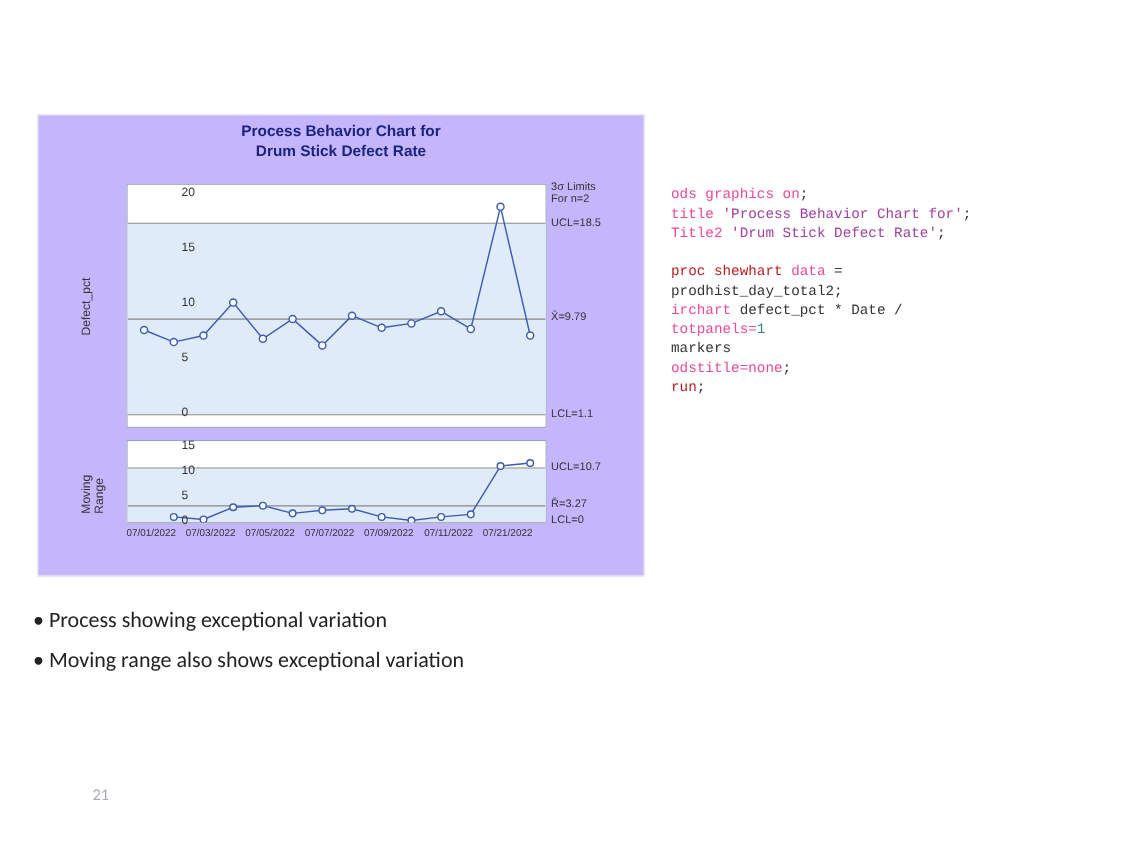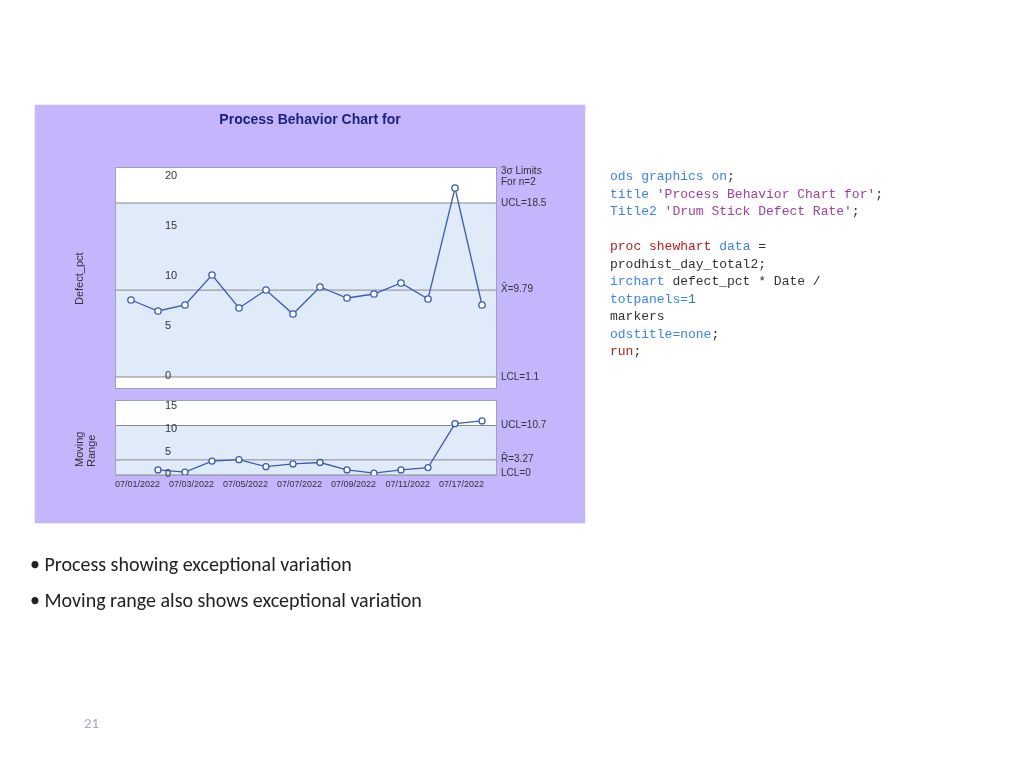--- a/index.html
+++ b/index.html
@@ -15,37 +15,38 @@
   .plot-mr .fill-band{position:absolute;left:0;right:0;background:#e0ebfa}
   .ylabel{position:absolute;left:38px;width:14px;text-align:center;color:#333;font:11px Arial;transform:rotate(-90deg);transform-origin:left top}
   .xlabel{position:absolute;left:80px;top:394px;width:380px;text-align:center;color:#333;font:11px Arial}
   .tick-y{position:absolute;right:384px;width:36px;color:#333;font:11px Arial}
   .tick-x{position:absolute;top:374px;width:60px;text-align:right;color:#333;font:9px Arial;transform:translateX(-30px)}
   .annot{position:absolute;color:#333;font:10px Arial;white-space:pre}
   .polyline{fill:none;stroke:#3b5bb5;stroke-width:1.3}
   .pt{fill:#fff;stroke:#3b5bb5;stroke-width:1.3}
   .refline{stroke:#888;stroke-width:1}
   .code{position:absolute;left:610px;top:168px;width:400px;font:13px "Courier New",monospace;line-height:1.35;white-space:pre}
-  .kw-stmt{color:#3b82f6}
+  .kw-stmt{color:#ec4899}
   .kw-bold{color:#b91c1c;font-weight:normal}
   .kw-opt{color:#2b8a7a}
   .str{color:#a040a0}
   .plain{color:#333}
   .bullets{position:absolute;left:30px;top:552px;font:20px Calibri,Arial,sans-serif;color:#222}
   .bullets div{margin-bottom:12px}
   .pagenum{position:absolute;left:84px;top:714px;font:15px Calibri;color:#a7abb5}
 </style>
 </head>
 <body>
 <div class="slide">
 
 
 <div class="chart-img">
   <div class="chart-title">
     <span>Process Behavior Chart for</span>
+    <span class="line2">Drum Stick Defect Rate</span>
   </div>
 
   <div class="plot-main">
     <div class="fill-band" style="top:35px;height:174px"></div>
     <svg width="380" height="220" style="position:absolute;left:0;top:0">
       <line class="refline" x1="0" x2="380" y1="35" y2="35"></line>
       <line class="refline" x1="0" x2="380" y1="122.1" y2="122.1"></line>
       <line class="refline" x1="0" x2="380" y1="209" y2="209"></line>
       <polyline class="polyline" points="15,132 42,143 69,137 96,107 123,140 150,122 177,146 204,119 231,130 258,126 285,115 312,131 339,20 366,137"></polyline>
       <circle class="pt" cx="15" cy="132" r="3.2"></circle>
@@ -110,21 +111,21 @@
   <div class="tick-y" style="top:362px">0</div>
 
   <div class="ylabel" style="top:362px">Moving Range</div>
 
   <div class="tick-x" style="left:95px">07/01/2022</div>
   <div class="tick-x" style="left:149px">07/03/2022</div>
   <div class="tick-x" style="left:203px">07/05/2022</div>
   <div class="tick-x" style="left:257px">07/07/2022</div>
   <div class="tick-x" style="left:311px">07/09/2022</div>
   <div class="tick-x" style="left:365px">07/11/2022</div>
-  <div class="tick-x" style="left:419px">07/17/2022</div>
+  <div class="tick-x" style="left:419px">07/21/2022</div>
 
 </div>
 
 <div class="code"><span class="kw-stmt">ods graphics on</span><span class="plain">;</span>
 <span class="kw-stmt">title </span><span class="str">'Process Behavior Chart for'</span><span class="plain">;</span>
 <span class="kw-stmt">Title2 </span><span class="str">'Drum Stick Defect Rate'</span><span class="plain">;</span>
 
 <span class="kw-bold">proc shewhart</span><span class="kw-stmt"> data</span><span class="plain"> =</span>
 <span class="plain">prodhist_day_total2;</span>
 <span class="kw-stmt">irchart</span><span class="plain"> defect_pct * Date /</span>

